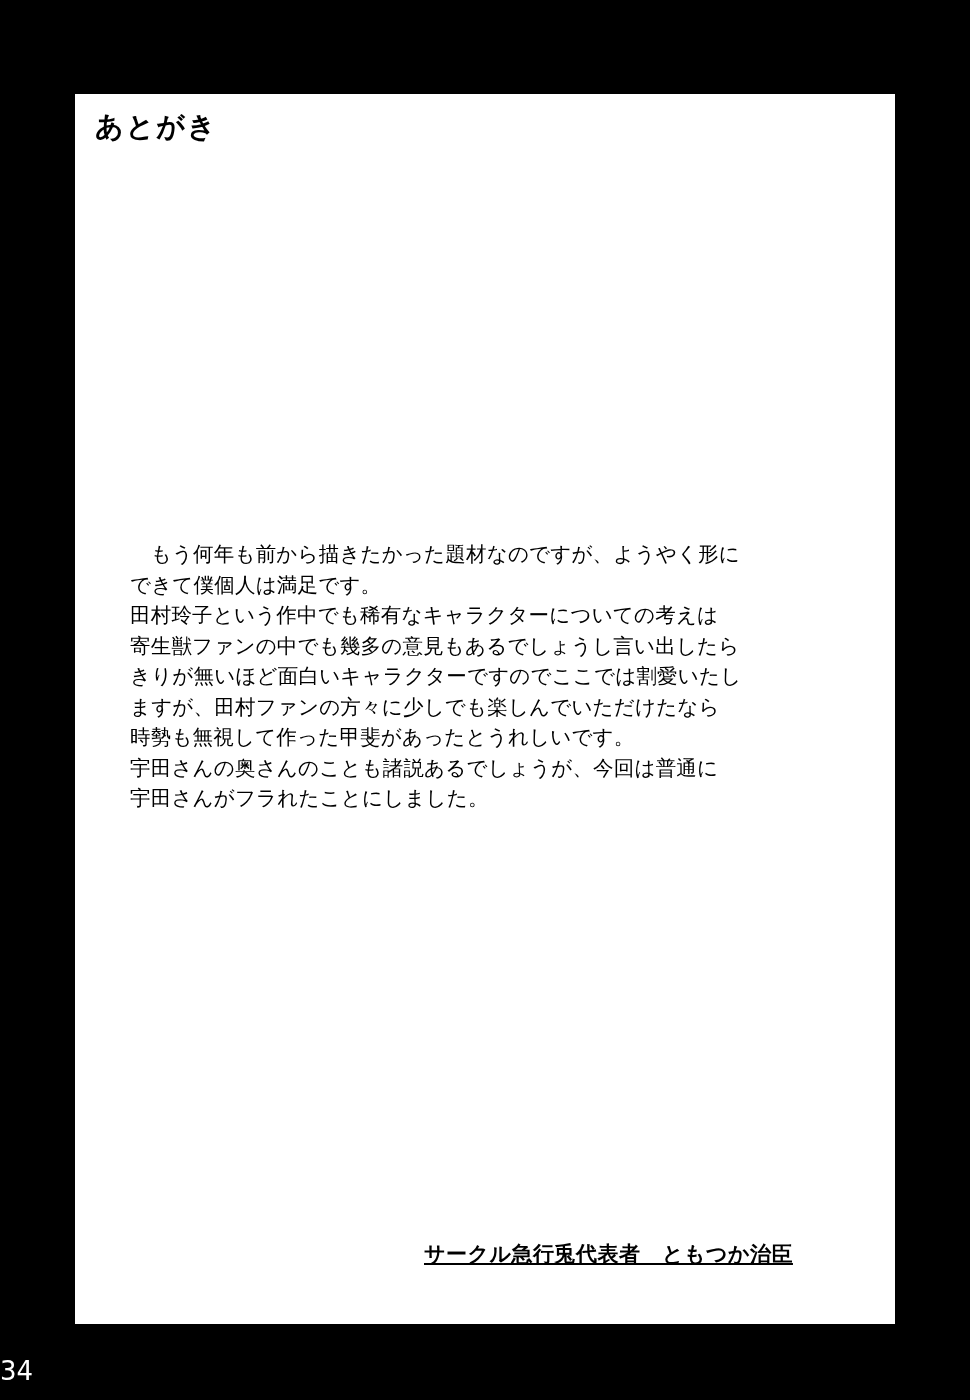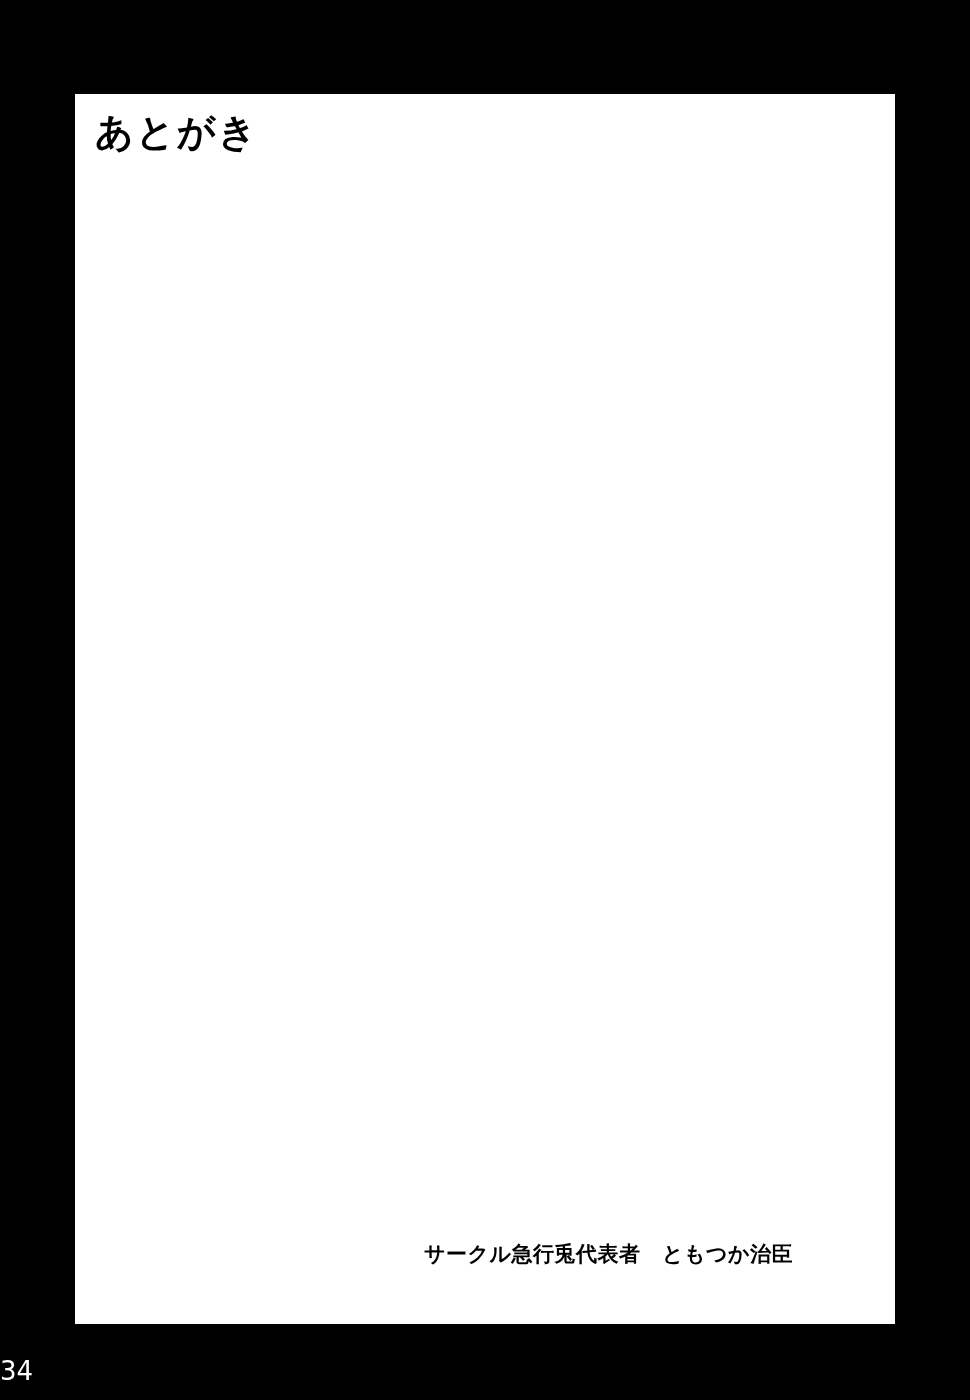--- a/index.html
+++ b/index.html
@@ -19,21 +19,21 @@
     left: 75px;
     top: 94px;
     width: 820px;
     height: 1230px;
     background: #ffffff;
   }
   .afterword-title {
     position: absolute;
     left: 95px;
     top: 112px;
-    font-size: 38px;
+    font-size: 28px;
     font-weight: bold;
     letter-spacing: 2px;
     color: #000000;
     line-height: 1.1;
   }
   .body-block {
     position: absolute;
     left: 130px;
     top: 478px;
     width: 740px;
@@ -50,39 +50,49 @@
     height: 30.5px;
   }
   .signature {
     position: absolute;
     left: 424px;
     top: 1240px;
     font-size: 21px;
     font-weight: bold;
     color: #000000;
     letter-spacing: 0.5px;
+    text-decoration: underline;
   }
   .folio {
     position: absolute;
     left: 0px;
     top: 1356px;
     font-size: 26px;
     color: #ffffff;
     font-family: "DejaVu Sans", "Liberation Sans", sans-serif;
   }
 </style>
 </head>
 <body>
 
 <div class="page-sheet">
   <div style="position:absolute;left:0;top:0;width:100%;height:100%;"></div>
 </div>
 
 <div class="afterword-title">あとがき</div>
 
 <div class="body-block">
+  <p class="body-para">　もう何年も前から描きたかった題材なのですが、ようやく形に
+できて僕個人は満足です。
+田村玲子という作中でも稀有なキャラクターについての考えは
+寄生獣ファンの中でも幾多の意見もあるでしょうし言い出したら
+きりが無いほど面白いキャラクターですのでここでは割愛いたし
+ますが、田村ファンの方々に少しでも楽しんでいただけたなら
+時勢も無視して作った甲斐があったとうれしいです。
+宇田さんの奥さんのことも諸説あるでしょうが、今回は普通に
+宇田さんがフラれたことにしました。</p>
   <div class="para-gap"></div>
   
 </div>
 
 <div class="signature">サークル急行兎代表者　ともつか治臣</div>
 
 <div class="folio">34</div>
 
 </body></html>

